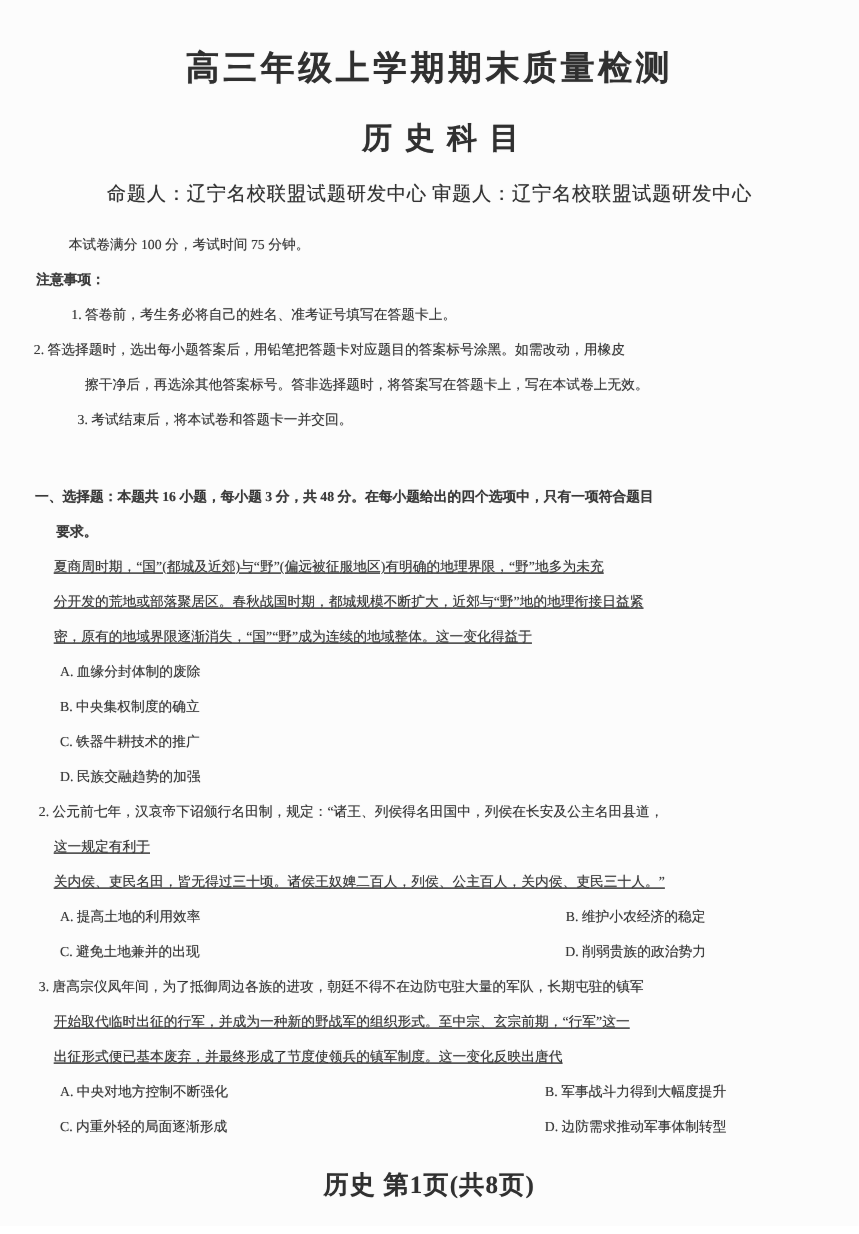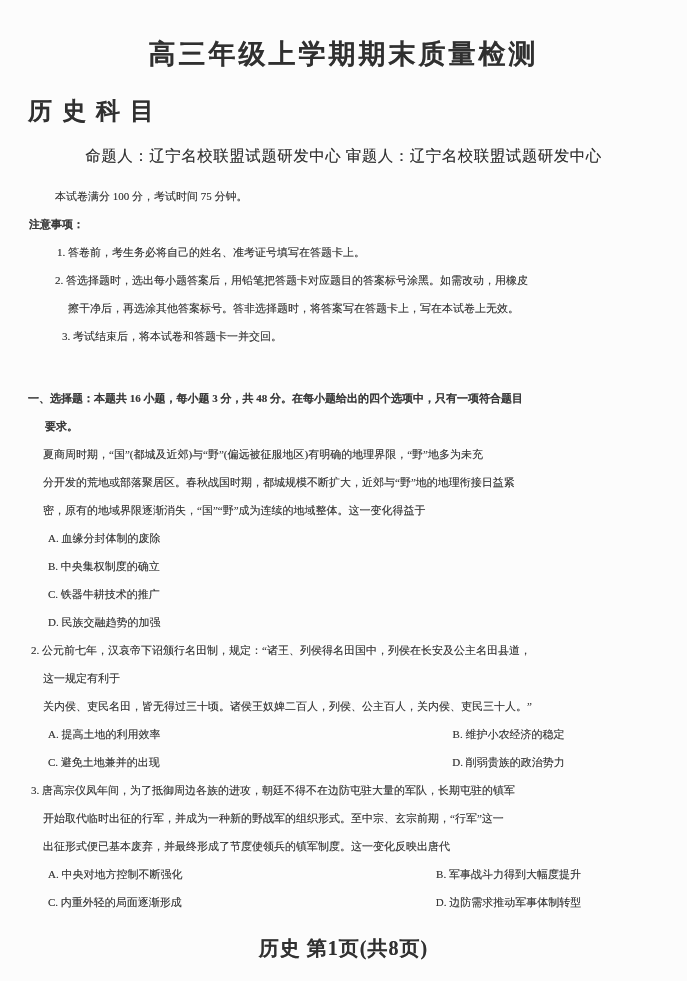--- a/index.html
+++ b/index.html
@@ -25,20 +25,21 @@
     font-weight: bold;
     text-align: center;
     letter-spacing: 3px;
     color: #303030;
   }
   .subject {
     margin-top: 24px;
     font-size: 24px;
     line-height: 30px;
     font-weight: bold;
+    text-align: center;
     letter-spacing: 10px;
     color: #303030;
     margin-left: 28px;
   }
   .setters {
     margin-top: 20px;
     font-size: 15.5px;
     line-height: 20px;
     font-weight: normal;
     text-align: center;
@@ -49,26 +50,26 @@
   .ln {
     height: 28px;
     line-height: 28px;
     font-size: 11px;
     white-space: nowrap;
   }
   .bold { font-weight: bold; }
   .ind-exam   { padding-left: 55px; }
   .ind-nlabel { padding-left: 29px; }
   .ind-n1     { padding-left: 57px; }
-  .ind-n2     { padding-left: 55px; }
+  .ind-n2     { padding-left: 27px; }
   .ind-ncont  { padding-left: 68px; }
   .ind-n3     { padding-left: 62px; }
   .ind-sect   { padding-left: 28px; }
   .ind-sect2  { padding-left: 45px; }
-  .ind-qcont  { padding-left: 43px; }
+  .ind-qcont  { padding-left: 43px; text-decoration: underline; }
   .ind-qnum   { padding-left: 31px; }
   .ind-opt    { padding-left: 48px; }
   .gap-before-section { margin-top: 34px; }
   .opt-row { display: flex; }
   .opt-row .opt-left  { flex: 0 0 282px; }
   .opt-row .opt-right { flex: 1 1 auto; text-align: center; }
   .footer {
     margin-top: 18px;
     height: 28px;
     line-height: 28px;

